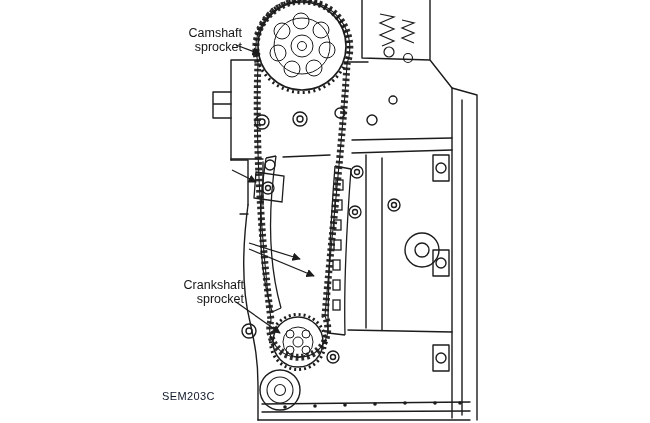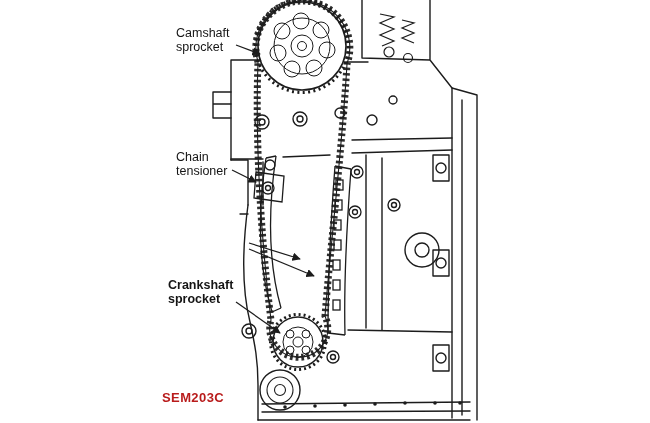--- a/index.html
+++ b/index.html
@@ -1,25 +1,25 @@
 <!DOCTYPE html>
 <html><head>
 <meta charset="utf-8">
 <style>
   * { margin:0; padding:0; box-sizing:border-box; }
   html,body { width:650px; height:423px; }
   body { background:#ffffff; font-family:"Liberation Sans", sans-serif; }
   .canvas { position:relative; width:650px; height:423px; background:#fff; overflow:hidden; }
   .canvas svg { position:absolute; left:0; top:0; }
-  .label { position:absolute; font-size:12.5px; line-height:1.12; color:#151515; }
+  .label { position:absolute; font-size:12.5px; line-height:1.12; color:#151515;text-align:right; }
   .lbl-cam { left:176px; top:26px;  width:66px; }
   .lbl-ten { left:176px; top:150px; width:66px; }
   .lbl-gui { left:204px; top:226px; width:48px; }
-  .lbl-crk { left:168px; top:278px; width:76px;font-weight:bold; }
-  .figcode { position:absolute; left:162px; top:390px; font-size:13px; font-weight:700; letter-spacing:.4px; color:#b91c1c; }
+  .lbl-crk { left:168px; top:278px; width:76px; }
+  .figcode { position:absolute; left:162px; top:390px; font-size:11px; font-weight:400; letter-spacing:.4px; color:#0f172a; }
 </style>
 </head>
 <body>
 
 <div class="canvas">
 
   <svg width="650" height="423" viewBox="0 0 650 423">
     <defs>
       <marker id="arrow" viewBox="0 0 10 10" refX="9" refY="5" markerWidth="7" markerHeight="7" orient="auto-start-reverse">
         <path d="M0,0 L10,5 L0,10 z" fill="#1c1c1c"></path>
@@ -155,17 +155,16 @@
     <g stroke="#1c1c1c" stroke-width="1.2" fill="none">
       <line x1="236" y1="45" x2="260" y2="54" marker-end="url(#arrow)"></line>
       <line x1="232" y1="170" x2="256" y2="182" marker-end="url(#arrow)"></line>
       <line x1="249" y1="243" x2="300" y2="259" marker-end="url(#arrow)"></line>
       <line x1="249" y1="249" x2="314" y2="276" marker-end="url(#arrow)"></line>
       <line x1="236" y1="302" x2="280" y2="333" marker-end="url(#arrow)"></line>
     </g>
   </svg>
 
   <div class="label lbl-cam">Camshaft sprocket</div>
-  <div class="label lbl-ten">Chain tensioner</div>
   <div class="label lbl-crk">Crankshaft sprocket</div>
   <div class="figcode">SEM203C</div>
 
 </div>
 
 </body></html>

